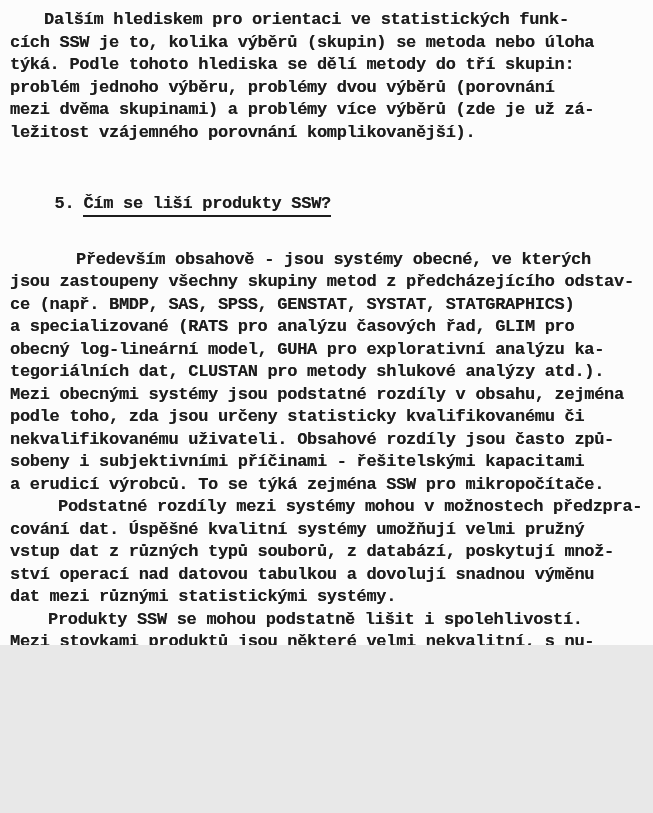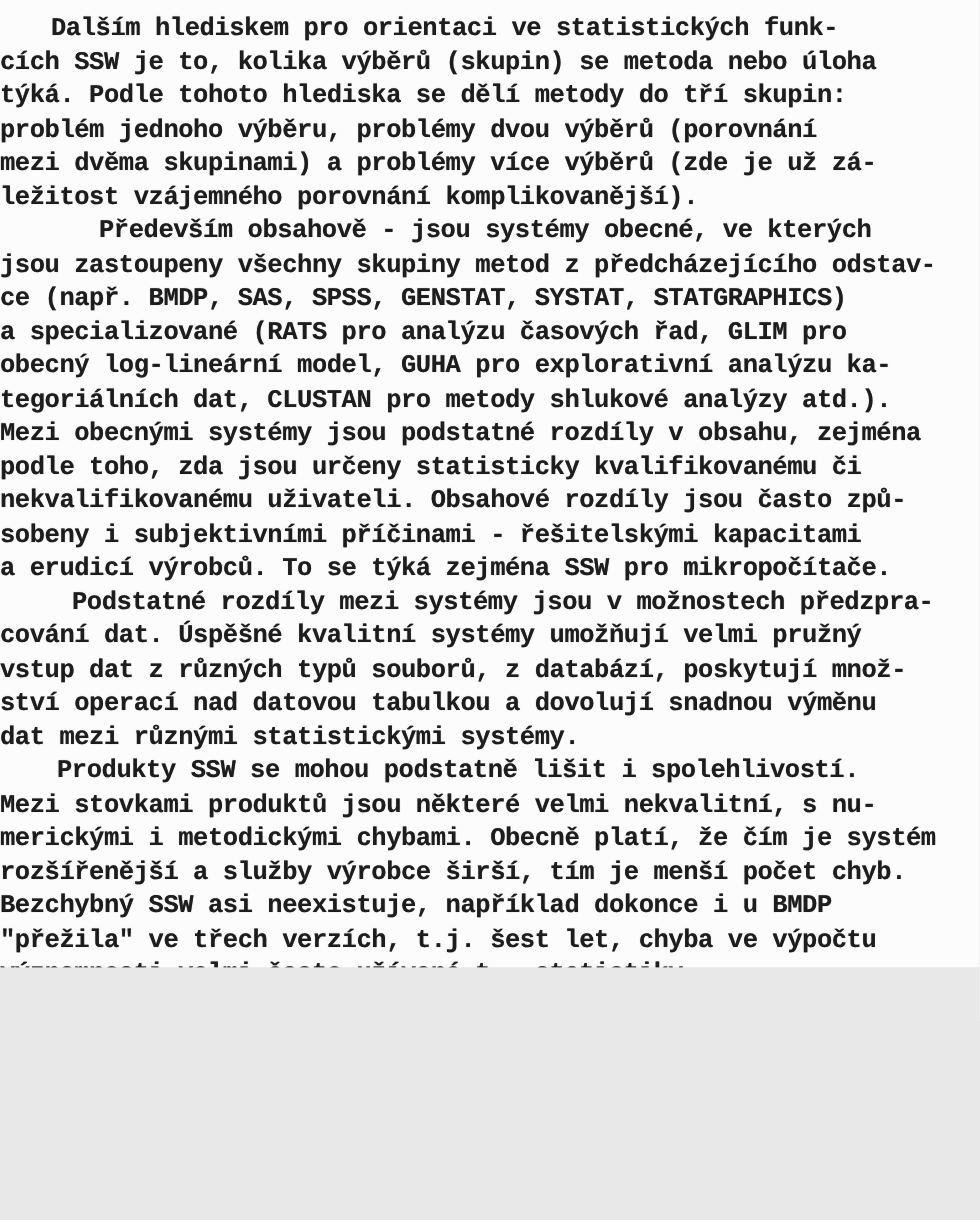--- a/index.html
+++ b/index.html
@@ -16,20 +16,21 @@
     color: #1d1d1d;
     font-family: "Liberation Mono", "DejaVu Sans Mono", monospace;
     font-size: 17px;
     line-height: 22.5px;
     letter-spacing: -0.3px;
     font-weight: 700;
     box-sizing: border-box;
     padding-top: 9px;
     overflow: hidden;
     text-shadow: 0 0 0.5px rgba(25,25,25,0.65);
+    padding-left: 10px;
   }
   .page p {
     margin: 0;
     white-space: pre;
   }
   
   .p1 { margin-left: 38px; text-indent: 34px; }
   .heading { margin: 26px 0 11px 5px; white-space: pre; }
   .heading .hnum { margin-right: 9px; }
   .heading .htitle {
@@ -46,35 +47,38 @@
 
 <div class="page">
 
   <p class="p1">Dalším hlediskem pro orientaci ve statistických funk-
 cích SSW je to, kolika výběrů (skupin) se metoda nebo úloha
 týká. Podle tohoto hlediska se dělí metody do tří skupin:
 problém jednoho výběru, problémy dvou výběrů (porovnání
 mezi dvěma skupinami) a problémy více výběrů (zde je už zá-
 ležitost vzájemného porovnání komplikovanější).</p>
 
+  <div class="heading">
+    <span class="hnum">5.</span><span class="htitle">Čím se liší produkty SSW?</span>
+  </div>
 
   <p class="p2">Především obsahově - jsou systémy obecné, ve kterých
 jsou zastoupeny všechny skupiny metod z předcházejícího odstav-
 ce (např. BMDP, SAS, SPSS, GENSTAT, SYSTAT, STATGRAPHICS)
 a specializované (RATS pro analýzu časových řad, GLIM pro
 obecný log-lineární model, GUHA pro explorativní analýzu ka-
 tegoriálních dat, CLUSTAN pro metody shlukové analýzy atd.).
 Mezi obecnými systémy jsou podstatné rozdíly v obsahu, zejména
 podle toho, zda jsou určeny statisticky kvalifikovanému či
 nekvalifikovanému uživateli. Obsahové rozdíly jsou často způ-
 sobeny i subjektivními příčinami - řešitelskými kapacitami
 a erudicí výrobců. To se týká zejména SSW pro mikropočítače.</p>
 
 
-  <p class="p4">Podstatné rozdíly mezi systémy jsou v možnostech předzpra-
+  <p class="p4">Podstatné rozdíly mezi systémy mohou v možnostech předzpra-
 cování dat. Úspěšné kvalitní systémy umožňují velmi pružný
 vstup dat z různých typů souborů, z databází, poskytují množ-
 ství operací nad datovou tabulkou a dovolují snadnou výměnu
 dat mezi různými statistickými systémy.</p>
 
   <p class="p5">Produkty SSW se mohou podstatně lišit i spolehlivostí.
 Mezi stovkami produktů jsou některé velmi nekvalitní, s nu-
 merickými i metodickými chybami. Obecně platí, že čím je systém
 rozšířenější a služby výrobce širší, tím je menší počet chyb.
 Bezchybný SSW asi neexistuje, například dokonce i u BMDP

